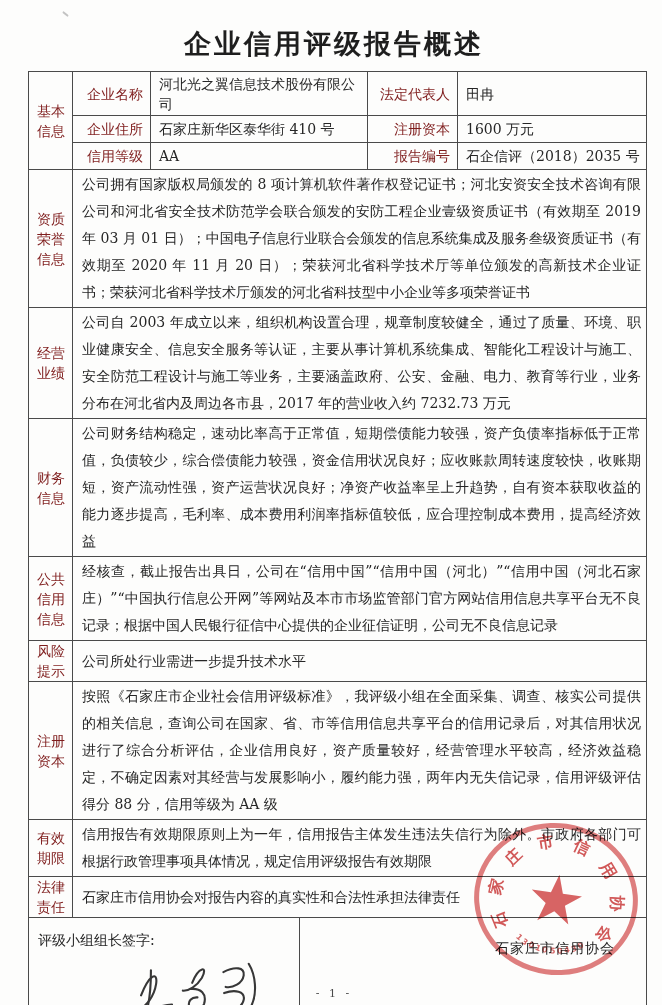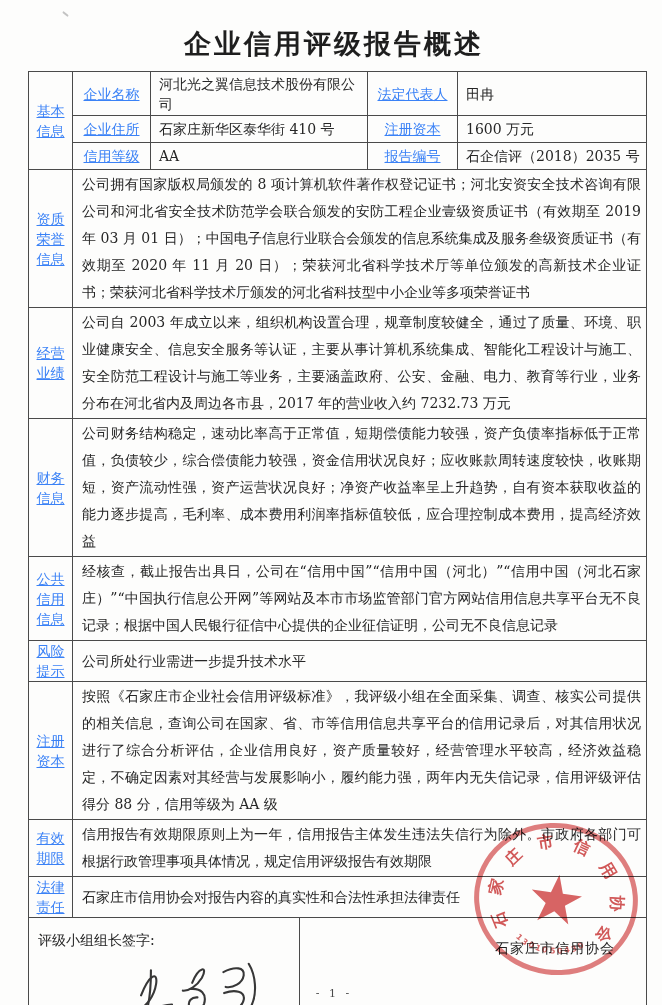--- a/index.html
+++ b/index.html
@@ -11,21 +11,21 @@
     position:absolute;top:26px;left:0;width:100%;text-align:center;
     font-size:27px;font-weight:bold;letter-spacing:3px;color:#1e1e1e;
   }
   .scan-artifact{
     position:absolute;left:62px;top:13px;width:7px;height:2px;
     background:#c3c3c3;transform:rotate(40deg);border-radius:1px;
   }
   .tbl-wrap{position:absolute;top:71px;left:28px;width:618px;}
   table{border-collapse:collapse;table-layout:fixed;width:618px;}
   td{border:1px solid #4a4a4a;font-size:14px;vertical-align:middle;overflow:hidden;}
-  .lbl{text-align:center;word-break:break-all;line-height:20px;padding:0 7px;color:#3b82f6;text-decoration:underline;}
+  .lbl{text-align:right;word-break:break-all;line-height:20px;padding:0 7px;color:#7f1d1d;}
   .txt{text-align:justify;line-height:27px;padding:1px 5px 1px 9px;word-break:break-all;}
   .val{padding:0 4px 0 8px;word-break:break-all;line-height:20px;}
   .hdr{text-align:center;font-size:14px;}
   .sig-table{margin-top:-1px;}
   .sig-cell{position:relative;vertical-align:top;margin-left:7px;}
   .sig-label{position:absolute;left:9px;top:14px;font-size:14px;}
   .sig-svg{position:absolute;left:98px;top:42px;}
   .sig-date{position:absolute;left:120px;top:118px;font-size:15px;letter-spacing:1px;}
   .org-name{position:absolute;left:195px;top:22px;font-size:14px;letter-spacing:1px;color:#1f1f1f;}
   .org-date{position:absolute;left:192px;top:122px;font-size:15px;letter-spacing:1px;color:#1f1f1f;}

